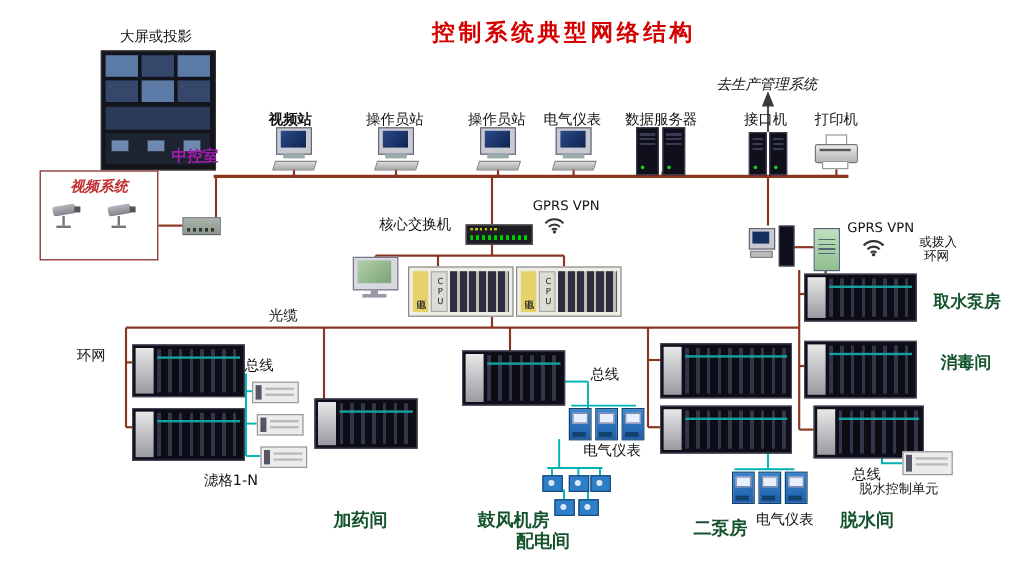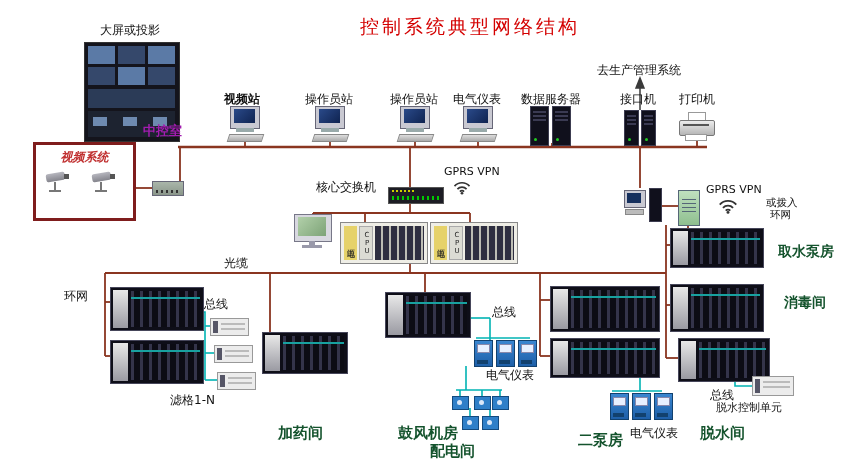--- a/index.html
+++ b/index.html
@@ -5,31 +5,31 @@
   html,body{margin:0;padding:0;background:#fff;}
   .canvas{position:relative;width:861px;height:469px;background:#fff;overflow:hidden;
           font-family:"DejaVu Sans","Liberation Sans",sans-serif;}
   .wires{position:absolute;left:0;top:0;z-index:1;}
   .abs{position:absolute;z-index:2;}
   .lbl{position:absolute;z-index:3;font-size:12px;color:#111;white-space:nowrap;line-height:1.15;}
   .small{font-size:10.5px;}
   .station-name{position:absolute;z-index:3;font-weight:bold;font-size:15px;color:#14532d;white-space:nowrap;}
   .station-name.sm{font-size:14px;}
   .title{position:absolute;left:300px;top:14px;width:340px;text-align:center;z-index:3;
-         font-size:19px;font-weight:normal;letter-spacing:3px;color:#d40000;}
+         font-size:19px;font-weight:bold;letter-spacing:3px;color:#d40000;}
   .ctrl-room{color:#a21caf;font-weight:bold;font-size:13px;}
   
   .wall{width:94px;height:98px;background:#14141c;border:1px solid #333;}
   .wc{position:absolute;background:#5b7aa6;}
   .wc.d{background:#35486b;}
   .wall .strip{position:absolute;left:3px;top:46px;width:87px;height:19px;background:#2b3b57;}
   .wall .desk{position:absolute;left:3px;top:68px;width:87px;height:26px;background:#1d2330;}
   .wall .dm{position:absolute;width:14px;height:9px;background:#6e8ab0;}
   
-  .vbox{width:97px;height:73px;border:3px solid #7f1d1d;background:#fff;}
+  .vbox{width:97px;height:73px;border:1px solid #7f1d1d;background:#fff;}
   .vsys{position:absolute;left:0;top:4px;width:100%;text-align:center;color:#c03030;
         font-family:"DejaVu Serif","Liberation Serif",serif;font-style:italic;font-size:12px;font-weight:bold;}
   .cam{position:absolute;width:30px;height:30px;}
   .cam .body{position:absolute;left:2px;top:6px;width:19px;height:8px;background:linear-gradient(#b6b6be,#84848c);transform:rotate(-10deg);border-radius:2px;}
   .cam .lens{position:absolute;left:20px;top:7px;width:5px;height:5px;background:#555;}
   .cam .pole{position:absolute;left:10px;top:15px;width:2px;height:8px;background:#777;}
   .cam .foot{position:absolute;left:5px;top:23px;width:12px;height:2px;background:#777;}
   
   .vswitch{width:30px;height:13px;background:linear-gradient(#aab6aa,#8a968a);border:1px solid #667;}
   .vswitch .ports{position:absolute;left:3px;right:3px;bottom:2px;height:3px;background:repeating-linear-gradient(90deg,#333 0 2px,transparent 2px 5px);}
@@ -253,21 +253,21 @@
         <div class="led"></div>
       </div>
   </div>
   <div class="abs printer" style="left:679px;top:112px;">
     <div class="paper"></div>
       <div class="pbody"></div>
       <div class="pslot"></div>
       <div class="pout"></div>
   </div>
 
-  <div class="lbl" style="left:597px;top:64px;">去生产管理系统</div>
+  <div class="lbl" style="left:597px;top:64px;font-style:italic;">去生产管理系统</div>
 
   <div class="lbl" style="left:316px;top:181px;">核心交换机</div>
   <div class="abs cswitch" style="left:388px;top:187px;">
     <div class="ind"></div>
     <div class="ports"></div>
   </div>
   <div class="lbl" style="left:444px;top:166px;font-size:11px;">GPRS  VPN</div>
   <div class="wifi" style="left:452px;top:179px;">
     <svg width="20" height="16" viewBox="0 0 24 18">
         <g fill="none" stroke="#333" stroke-width="2">

